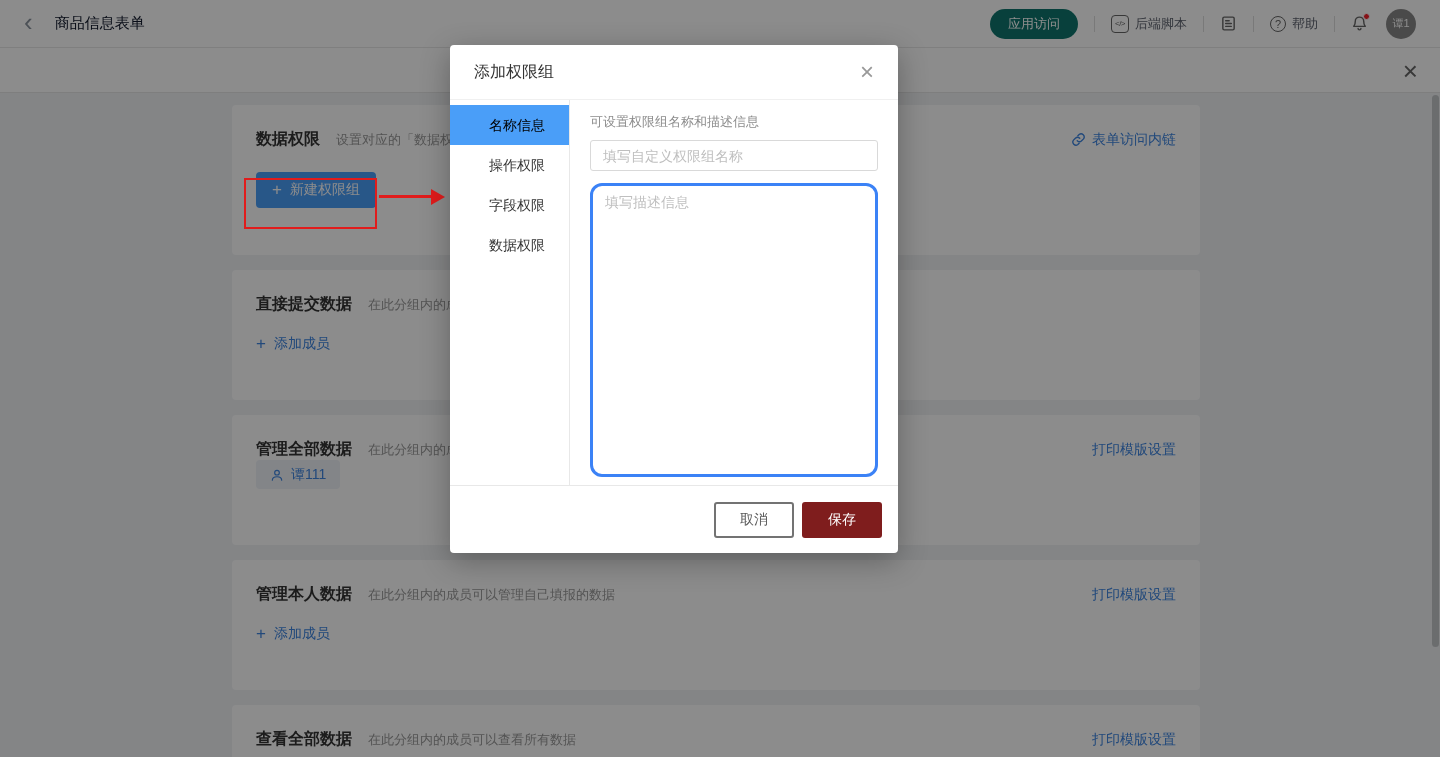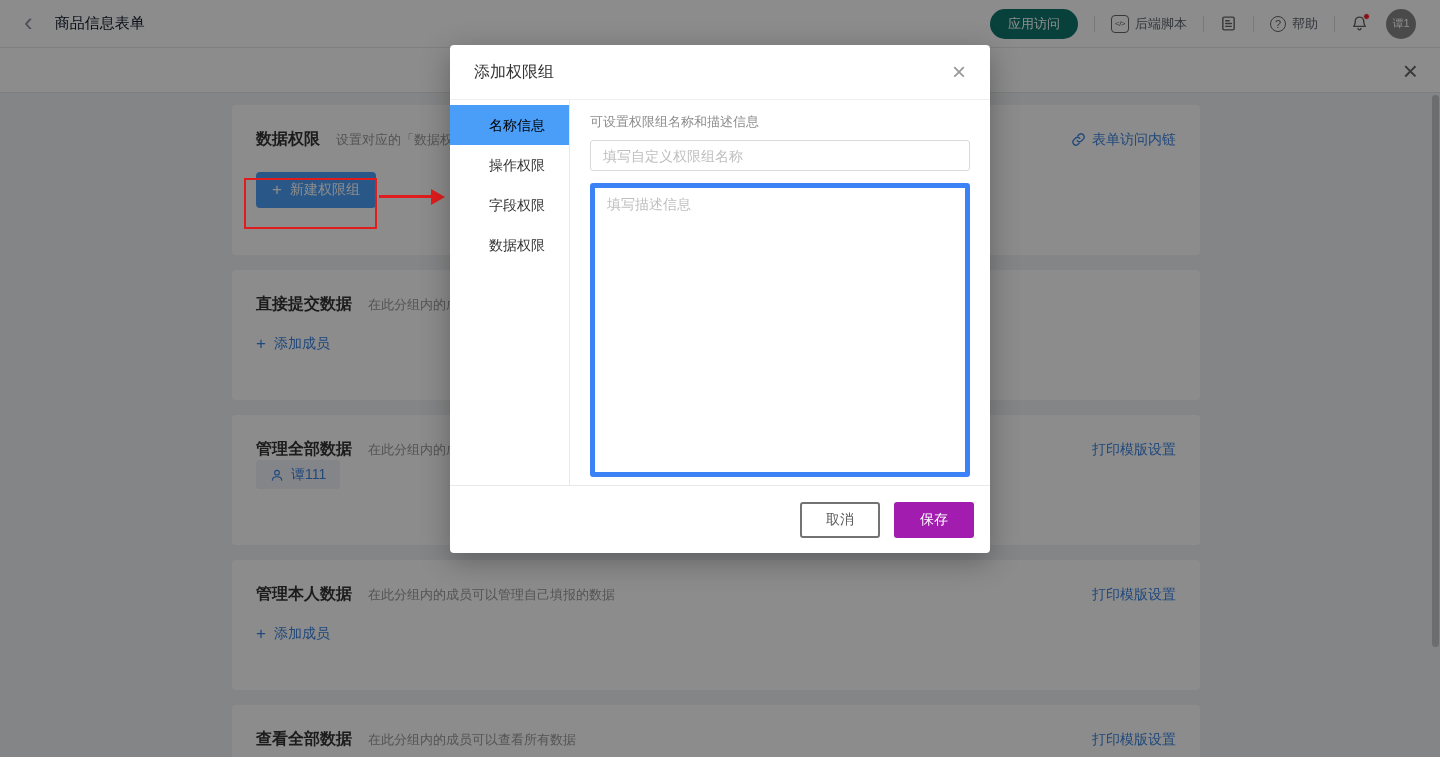--- a/index.html
+++ b/index.html
@@ -60,45 +60,45 @@
   
   .anno-box { position:absolute; left:244px; top:178px; width:133px; height:51px;
     border:2px solid #E11C1C; z-index:20; }
   .anno-line { position:absolute; left:379px; top:195px; width:52px; height:3px;
     background:#E11C1C; z-index:20; }
   .anno-head { position:absolute; left:431px; top:189px; width:0; height:0;
     border-left:14px solid #E11C1C; border-top:8px solid transparent;
     border-bottom:8px solid transparent; z-index:20; }
 
   
-  .modal { position:absolute; left:450px; top:45px; width:540px; height:508px; background:#fff;
+  .modal { position:absolute; left:450px; top:45px; width:448px; height:508px; background:#fff;
     border-radius:4px; box-shadow:0 8px 30px rgba(0,0,0,0.3); z-index:30; display:flex;
     flex-direction:column; }
   .modal-header { height:55px; padding:0 24px; display:flex; align-items:center;
     border-bottom:1px solid #f0f0f0; }
   .modal-title { font-size:16px; color:#333; }
   .modal-close { margin-left:auto; font-size:24px; color:#999; cursor:pointer; line-height:20px; }
   .modal-body { flex:1; display:flex; min-height:0; }
   .modal-tabs { width:120px; border-right:1px solid #e8e8e8; padding-top:5px; }
   .mtab { height:40px; line-height:40px; text-align:right; padding-right:24px; font-size:14px;
     color:#333; cursor:pointer; }
   .mtab.active { background:#4A9EF8; color:#000000; }
   .modal-form { flex:1; padding:13px 20px 0 20px; }
   .form-hint { font-size:13px; color:#8c8c8c; }
   .name-input { margin-top:9px; width:100%; height:31px; border:1px solid #d9d9d9; border-radius:3px;
     padding:0 12px; font-size:14px; color:#333; outline:none; font-family:inherit; }
-  .desc-input { margin-top:12px; width:100%; height:294px; border:5px solid #3b82f6; border-radius:3px;
+  .desc-input { margin-top:12px; width:100%; height:294px; border:3px solid #3b82f6; border-radius:12px;
     padding:8px 12px; font-size:14px; color:#333; outline:none; resize:none; font-family:inherit; }
   .name-input::placeholder, .desc-input::placeholder { color:#bfbfbf; }
   .modal-footer { height:68px; border-top:1px solid #e8e8e8; display:flex; align-items:center;
     justify-content:flex-end; padding-right:16px; }
   .btn-cancel { width:80px; height:36px; background:#fff; border:2px solid #737373; border-radius:3px;
     font-size:14px; color:#595959; cursor:pointer; font-family:inherit; }
-  .btn-save { width:80px; height:36px; background:#a21caf; border:none; border-radius:3px;
-    font-size:14px; color:#fff; cursor:pointer; margin-left:14px; font-family:inherit; }
+  .btn-save { width:80px; height:36px; background:#7f1d1d; border:none; border-radius:3px;
+    font-size:14px; color:#fff; cursor:pointer; margin-left:8px; font-family:inherit; }
 </style>
 </head>
 <body>
 
 <div class="topbar">
   <span class="back-btn">‹</span>
   <span class="doc-title">商品信息表单</span>
   <div class="topbar-right">
     <div class="pill">
       <span>应用访问</span>

